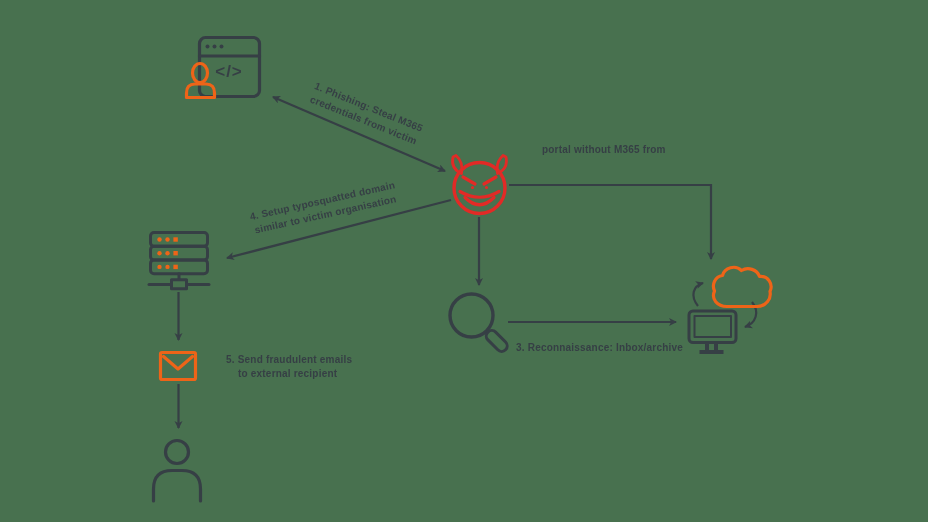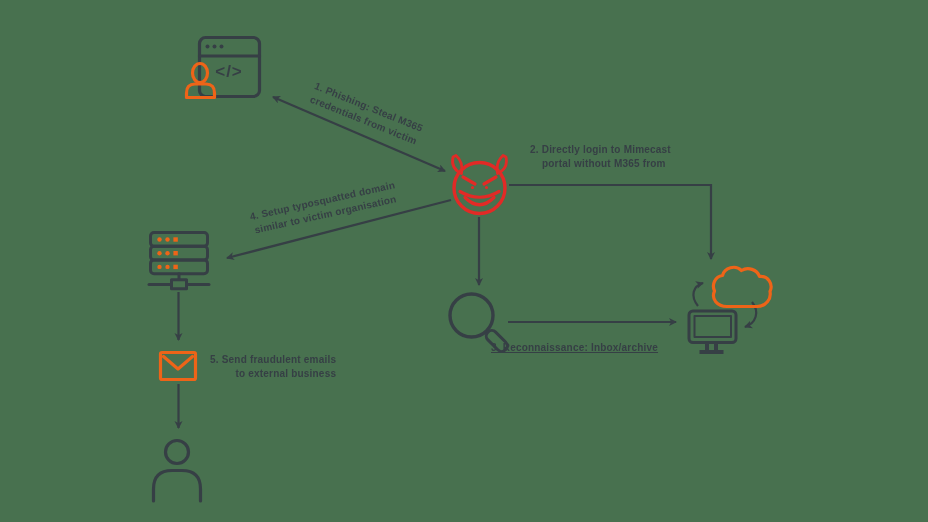--- a/index.html
+++ b/index.html
@@ -127,31 +127,30 @@
       </g>
     </g>
   </svg>
 
   <div class="label rot rot1" style="left:291px;top:100px;width:150px;">
     <span>1. Phishing: Steal M365</span>
     <span>credentials from victim</span>
   </div>
 
   <div class="label" style="left:530px;top:143px;">
-    <span>2. Directly login to Mimecast</span>
     <span class="indent">portal without M365 from</span>
   </div>
 
-  <div class="label" style="left:491px;top:341px;text-decoration:underline;">
+  <div class="label" style="left:516px;top:341px;">
     <span>3. Reconnaissance: Inbox/archive</span>
   </div>
 
   <div class="label rot rot4" style="left:234px;top:194px;width:180px;">
     <span>4. Setup typosquatted domain</span>
     <span>similar to victim organisation</span>
   </div>
 
-  <div class="label" style="left:210px;top:353px;text-align:right;">
+  <div class="label" style="left:226px;top:353px;">
     <span>5. Send fraudulent emails</span>
-    <span class="indent">to external business</span>
+    <span class="indent">to external recipient</span>
   </div>
 
 </div>
 
 </body></html>

